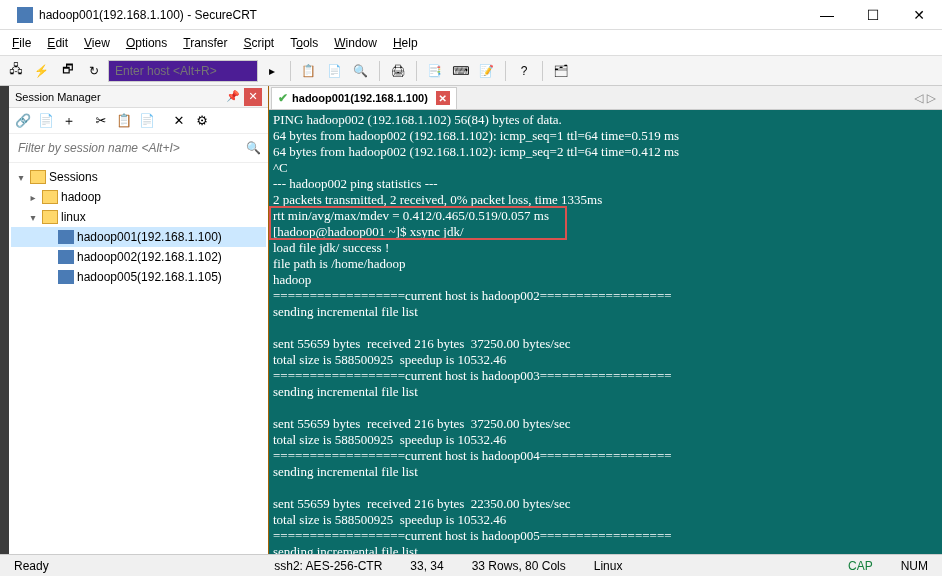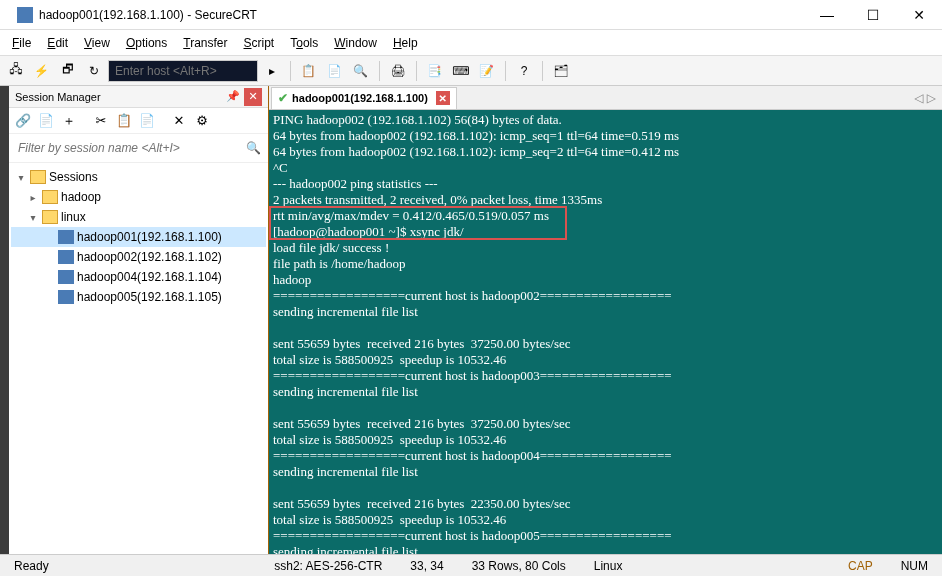--- a/index.html
+++ b/index.html
@@ -7,21 +7,21 @@
 .titlebar { height: 30px; background: #fff; display: flex; align-items: center; padding: 0 0 0 17px; border-bottom: 1px solid #ddd; }
 .titlebar .icon { width: 16px; height: 16px; background: #4a7bb5; margin-right: 6px; }
 .titlebar .title { flex: 1; font-size: 12px; }
 .titlebar .wbtn { width: 46px; height: 30px; display: flex; align-items: center; justify-content: center; cursor: pointer; font-size: 14px;}
 .menubar { height: 26px; background: #fff; display: flex; align-items: center; padding: 0 4px; border-bottom: 1px solid #ddd; }
 .menubar .mitem { padding: 4px 8px; cursor: pointer; }
 .menubar .mitem u { text-decoration: underline; }
 .toolbar { height: 30px; background: #f5f5f5; display: flex; align-items: center; padding: 0 4px; border-bottom: 1px solid #ccc; gap: 2px;}
 .toolbar .tbtn { width: 24px; height: 24px; display: flex; align-items: center; justify-content: center; cursor: pointer; border: 1px solid transparent; border-radius: 2px; }
 .toolbar .sep { width: 1px; height: 20px; background: #ccc; margin: 0 4px; }
-.toolbar .hostinput { width: 150px; height: 22px; border: 1px solid #ccc; padding: 4px 6px; color: #888; background:#0f172a;}
+.toolbar .hostinput { width: 150px; height: 22px; border: 1px solid #ccc; padding: 4px 6px; color: #888; background:#4c1d95;}
 .main { flex: 1; display: flex; overflow: hidden; }
 .leftbar { width: 9px; background: #3b3b3b;}
 .sessionmgr { width: 260px; background: #fff; border-right: 1px solid #a16207; display: flex; flex-direction: column; }
 .sm-header { height: 22px; display: flex; align-items: center; padding: 0 6px; border-bottom: 1px solid #ddd; background:#f5f5f5;}
 .sm-header .title { flex: 1; font-size: 11px; }
 .sm-header .pin, .sm-header .close { width: 18px; height: 18px; display:flex;align-items:center;justify-content:center; cursor:pointer; font-size:11px;}
 .sm-header .close { background:#d9534f; color:#fff; margin-left:2px;}
 .sm-toolbar { height: 26px; display: flex; align-items: center; padding: 2px 4px; border-bottom: 1px solid #eee; gap: 3px;}
 .sm-toolbar .btn { width: 20px; height: 20px; display:flex;align-items:center;justify-content:center; cursor:pointer; border:1px solid transparent; font-size:13px;}
 .sm-filter { display:flex; padding:3px; border-bottom:1px solid #eee;}
@@ -143,25 +143,20 @@
         <span class="label">hadoop001(192.168.1.100)</span>
       </div>
       <div class="node l2">
         <span class="expand"></span>
         <span class="ticon host"></span>
         <span class="label">hadoop002(192.168.1.102)</span>
       </div>
       <div class="node l2">
         <span class="expand"></span>
         <span class="ticon host"></span>
-        <span class="label">hadoop004(192.168.1.104)</span>
-      </div>
-      <div class="node l2">
-        <span class="expand"></span>
-        <span class="ticon host"></span>
         <span class="label">hadoop005(192.168.1.105)</span>
       </div>
     </div>
   </div>
 
   <div class="terminal-area">
     <div class="tabs">
       <div class="tab">
         <span class="check">✔</span>
         <span class="name">hadoop001(192.168.1.100)</span>
@@ -206,15 +201,15 @@
 </div>
 
 <div class="statusbar">
   <div class="cell">Ready</div>
   <div class="spacer"></div>
   <div class="cell">ssh2: AES-256-CTR</div>
   <div class="cell">33,  34</div>
   <div class="cell">33 Rows, 80 Cols</div>
   <div class="cell">Linux</div>
   <div class="spacer"></div>
-  <div class="cell" style="color:#a16207">CAP</div>
+  <div class="cell" style="color:#15803d">CAP</div>
   <div class="cell">NUM</div>
 </div>
 
 </body></html>

